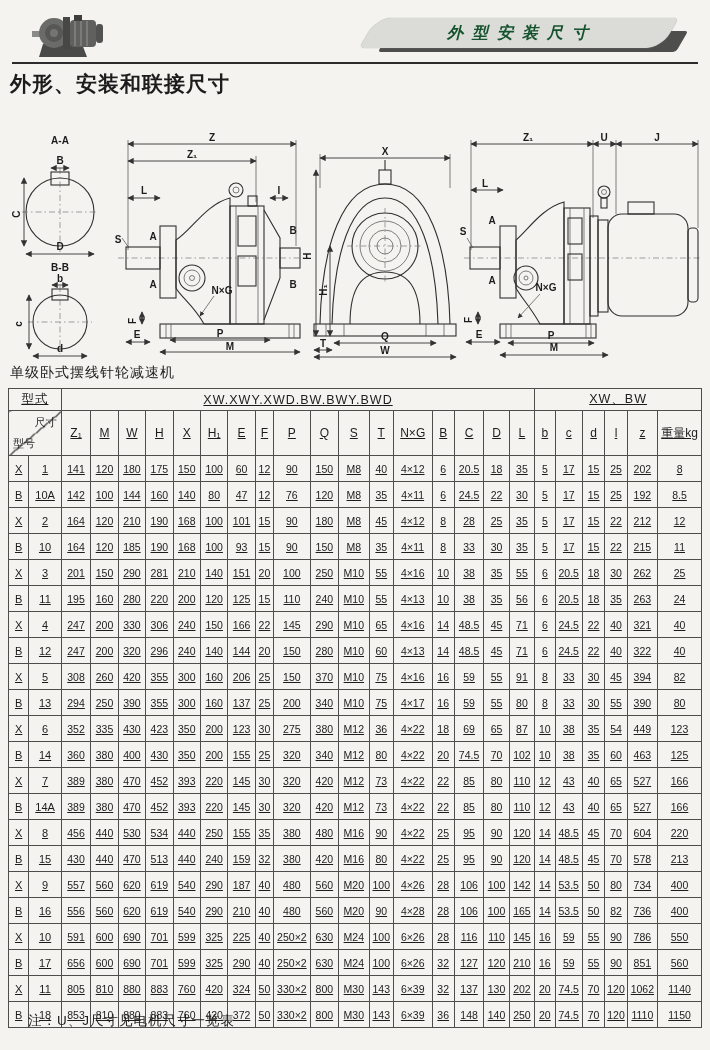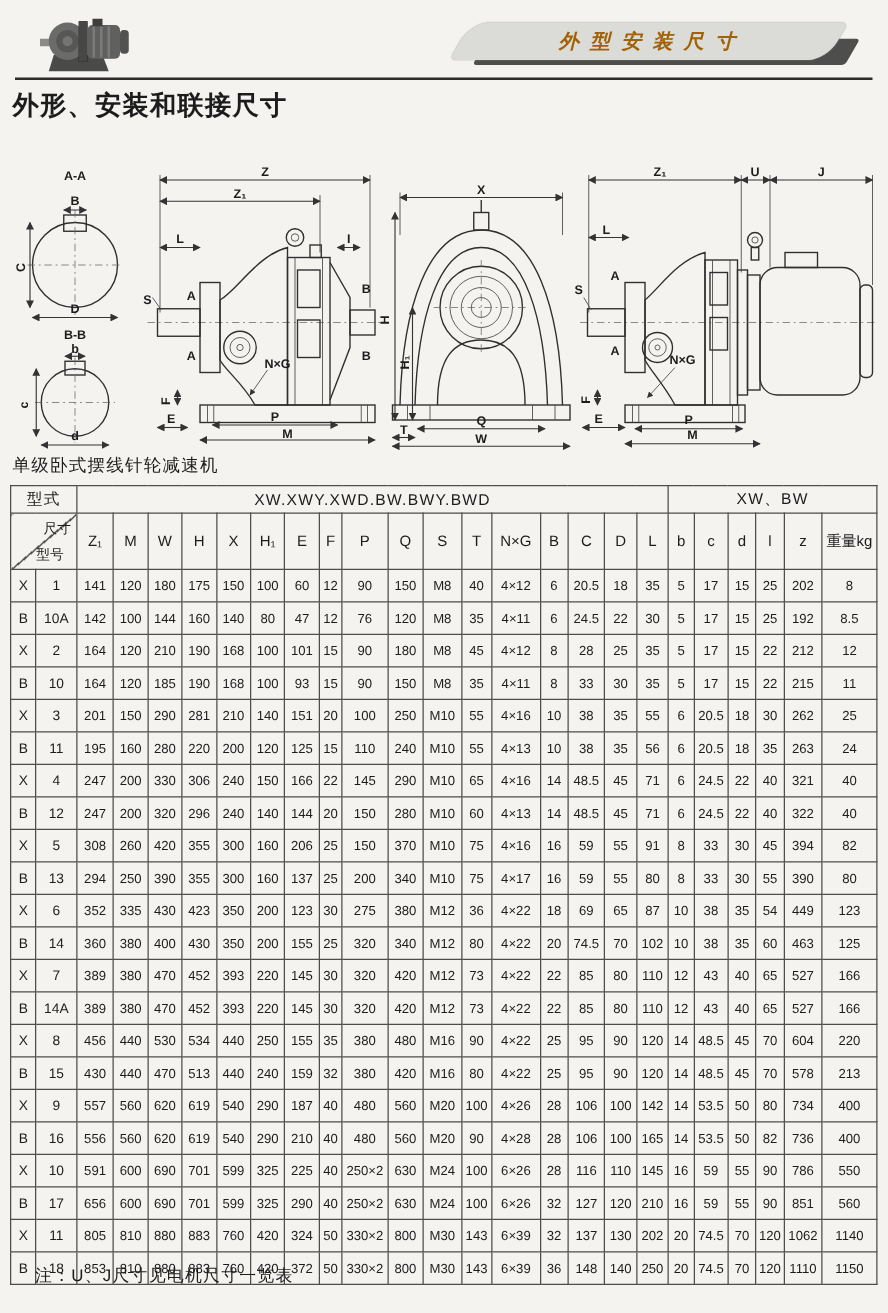--- a/index.html
+++ b/index.html
@@ -10,45 +10,45 @@
     overflow:hidden;
   }
   
   .machine-photo{position:absolute;left:30px;top:6px;}
   .banner{position:absolute;left:368px;top:18px;width:302px;height:30px;}
   .banner .shadow{position:absolute;left:16px;top:13px;right:-12px;height:21px;
     background:#4e4e4c;transform:skewX(-30deg);border-radius:3px;}
   .banner .face{position:absolute;inset:0;background:#dbdbd8;transform:skewX(-30deg);
     border-radius:15px 5px 15px 5px;box-shadow:0 0 1px #999;}
   .banner .label{position:absolute;inset:0;display:flex;align-items:center;justify-content:center;
-    font-size:16px;font-weight:bold;font-style:italic;letter-spacing:9px;color:#a16207;padding-left:6px;}
+    font-size:16px;font-weight:bold;font-style:italic;letter-spacing:9px;color:#14532d;padding-left:6px;}
   .rule{position:absolute;left:12px;top:62px;width:686px;height:2px;background:#2c2c2c;}
   .page-title{position:absolute;left:10px;top:70px;font-size:21px;font-weight:bold;letter-spacing:1px;}
   
   .diagrams{position:absolute;left:8px;top:128px;text-align:center;}
   .ol{fill:none;stroke:#2f2f2f;stroke-width:1.1;}
   .thin{fill:none;stroke:#4a4a4a;stroke-width:0.7;}
   .cl{fill:none;stroke:#666;stroke-width:0.6;stroke-dasharray:6 3 1.5 3;}
   .dim{stroke:#333;stroke-width:0.9;marker-start:url(#arr);marker-end:url(#arr);}
   .dlbl{font:bold 10px "Liberation Sans","DejaVu Sans",sans-serif;fill:#1c1c1c;text-anchor:middle;}
   
   .caption{position:absolute;left:10px;top:364px;font-size:14px;font-weight:400;letter-spacing:1px;}
-  .tblwrap{position:absolute;left:8px;top:388px;width:694px;}
+  .tblwrap{position:absolute;left:8px;top:388px;width:694px;text-decoration:underline;}
   table{border-collapse:collapse;table-layout:fixed;width:694px;background:transparent;}
   th,td{border:1px solid #4d4d4b;text-align:center;vertical-align:middle;
     padding:0;font-weight:normal;overflow:hidden;white-space:nowrap;}
   thead tr.grp th{height:21px;font-size:12.5px;letter-spacing:1px;}
   thead tr.cols th{height:44px;font-size:12px;}
   tbody td{height:25px;font-size:10.5px;}
   tbody td.c-letter,tbody td.c-model{font-size:11px;}
   th.corner{position:relative;
     background:linear-gradient(to bottom right,transparent calc(50% - .7px),
       #4d4d4b calc(50% - .7px),#4d4d4b calc(50% + .7px),transparent calc(50% + .7px));}
   th.corner .tr{position:absolute;top:4px;right:4px;font-size:11px;}
-  th.corner .bl{position:absolute;bottom:4px;left:20px;font-size:11px;}
+  th.corner .bl{position:absolute;bottom:4px;left:4px;font-size:11px;}
   th.wkg{font-size:10.5px;}
   
   .footnote{position:absolute;left:28px;top:1012px;font-size:13.5px;letter-spacing:1px;}
 </style>
 </head>
 <body>
 
 <div class="machine-photo">
   <svg width="78" height="56" viewBox="0 0 78 56">
     <rect x="2" y="25" width="10" height="6" fill="#8a8a88"></rect>

